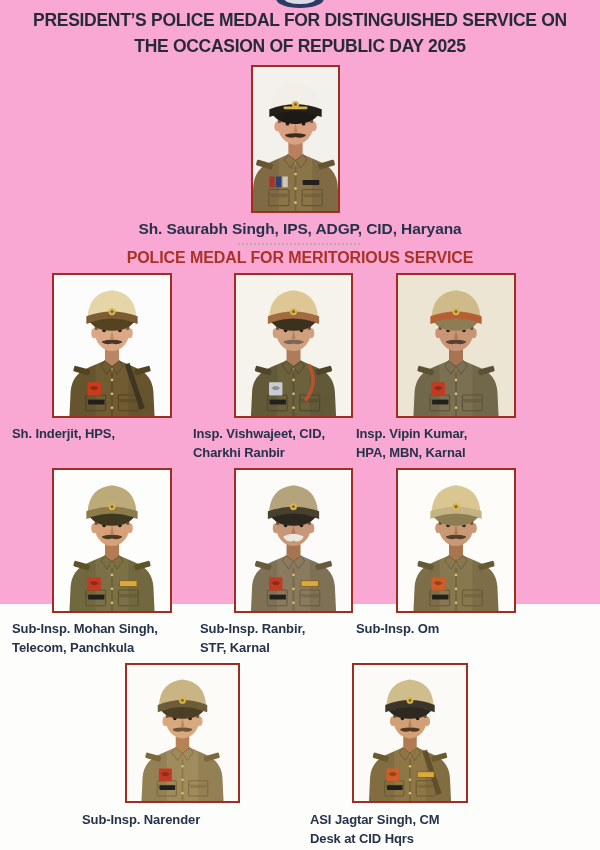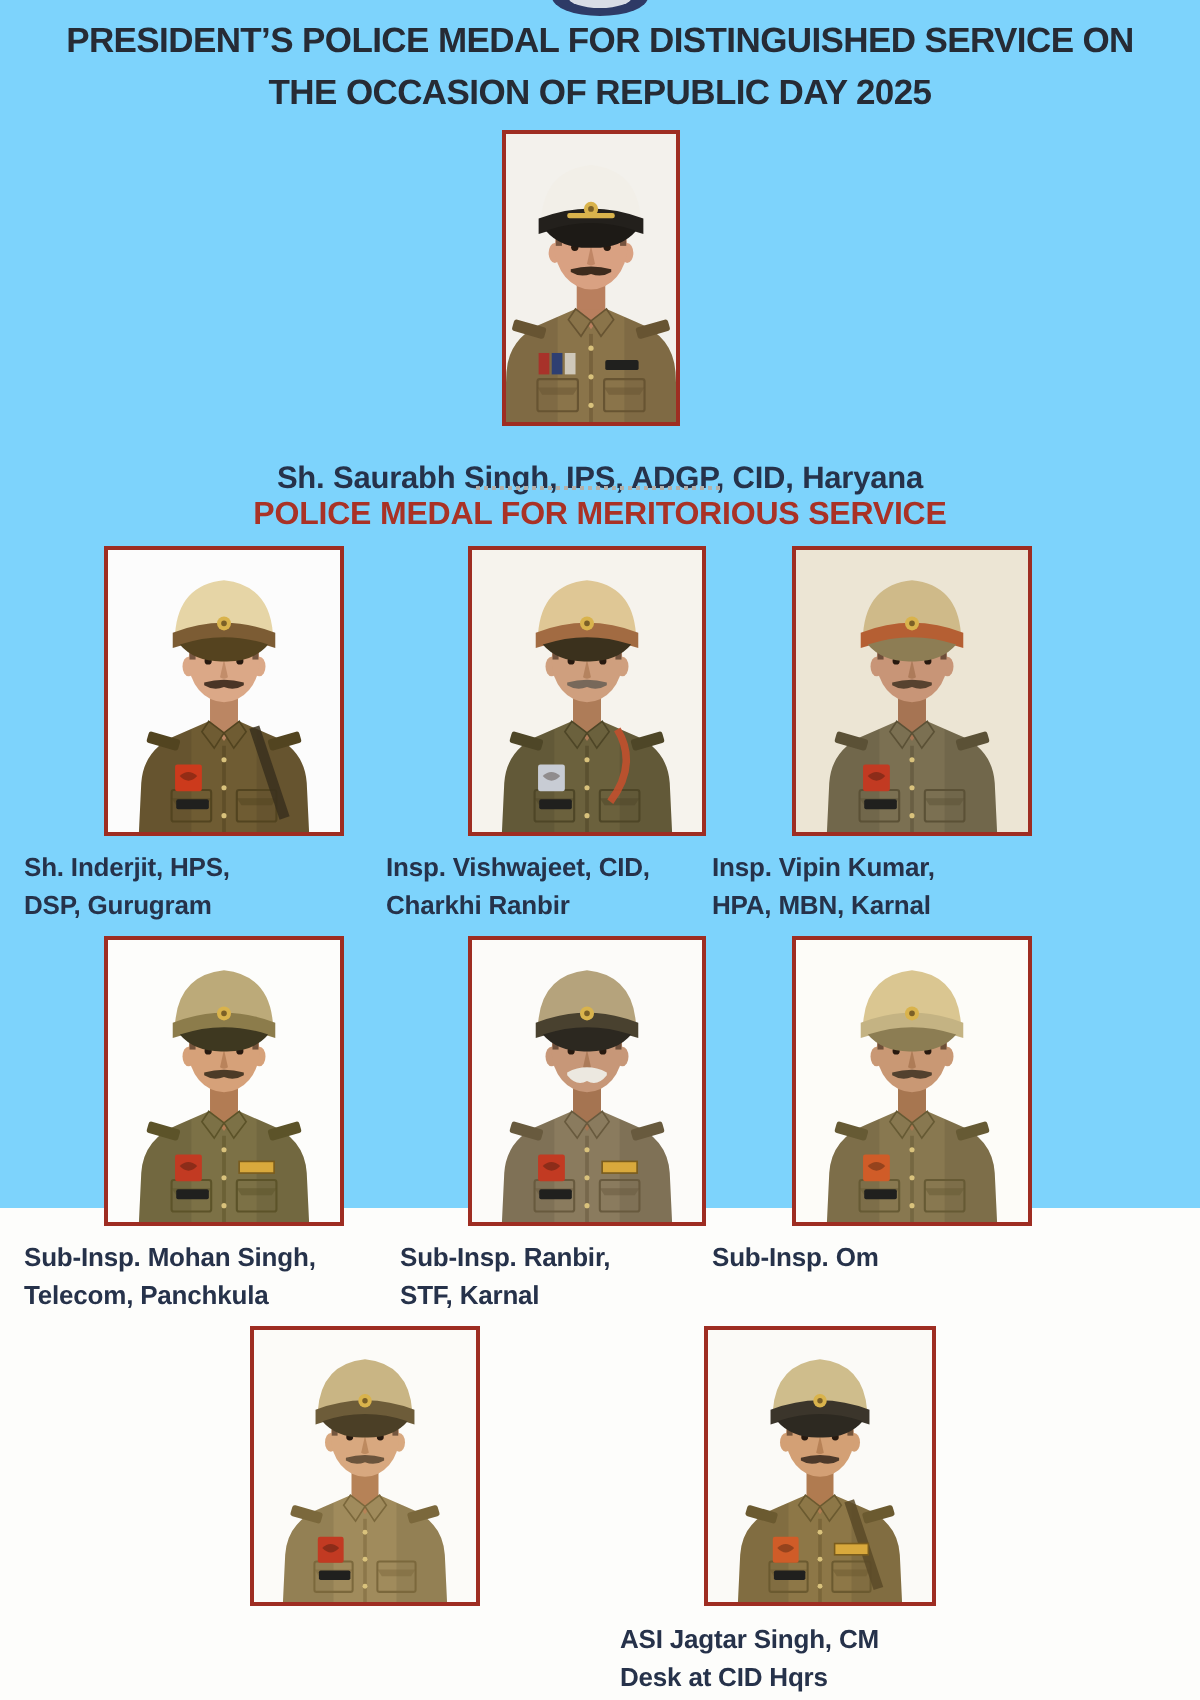--- a/index.html
+++ b/index.html
@@ -1,34 +1,34 @@
 <!DOCTYPE html>
 <html><head>
 <meta charset="utf-8">
 <style>
   html,body{margin:0;padding:0;}
   body{width:600px;height:850px;overflow:hidden;background:#fdfdfb;
        font-family:"Liberation Sans", sans-serif;}
-  .poster{position:absolute;left:0;top:0;width:600px;height:604px;background:#7dd3fc;}
+  .poster{position:absolute;left:0;top:0;width:600px;height:604px;background:#f9a8d4;}
 
   .crest{position:absolute;left:276px;top:-11px;width:48px;height:19px;
          background:#2e3a66;border-radius:50%;overflow:hidden;}
   .crest .inner{position:absolute;left:8px;top:4px;width:32px;height:11px;
          background:#d9dce6;border-radius:50%;}
 
   .title{position:absolute;left:0;top:7px;width:600px;text-align:center;
          font-size:17.5px;font-weight:700;letter-spacing:-0.3px;
          color:#262b35;line-height:26px;}
 
   .photo-frame{position:absolute;border:2px solid #9e2d22;background:#fff;
                box-sizing:border-box;overflow:hidden;}
   .photo-frame svg{display:block;}
 
   .featured-caption{position:absolute;left:0;top:220px;width:600px;text-align:center;
-         font-size:15.5px;font-weight:700;color:#26324a;letter-spacing:-0.1px;margin-top:11px;}
+         font-size:15.5px;font-weight:700;color:#26324a;letter-spacing:-0.1px;}
 
   .dotted-divider{position:absolute;left:238px;top:243px;width:122px;height:0;
          border-top:2px dotted #b3b0aa;}
 
   .section-heading{position:absolute;left:0;top:249px;width:600px;text-align:center;
          font-size:16px;font-weight:700;color:#a93226;letter-spacing:-0.1px;}
 
   .caption{position:absolute;width:200px;text-align:left;
          font-size:13px;font-weight:700;color:#26324a;line-height:19px;
          letter-spacing:-0.1px;}
@@ -237,21 +237,20 @@
   <path d="M28 35.5 Q50 27 72 35.5 L72 42 Q50 34.5 28 42 Z" fill="#b55f33"></path>
 
   <path d="M31 40.6 Q50 34.2 69 40.6 Q62.5 48.2 50 47.8 Q37.5 48.2 31 40.6 Z" fill="#8d7d54"></path>
   <circle cx="50" cy="31.5" r="3" fill="#d9b34c"></circle>
         <circle cx="50" cy="31.5" r="1.2" fill="rgba(60,40,15,.6)"></circle>
   </svg>
     </div>
 
   <div class="caption" style="left:12px;top:424px;">
     <div>Sh. Inderjit, HPS,</div>
-    <div>DSP, Gurugram</div>
   </div>
   <div class="caption" style="left:193px;top:424px;">
     <div>Insp. Vishwajeet, CID,</div>
     <div>Charkhi Ranbir</div>
   </div>
   <div class="caption" style="left:356px;top:424px;">
     <div>Insp. Vipin Kumar,</div>
     <div>HPA, MBN, Karnal</div>
   </div>
 
@@ -497,19 +496,20 @@
   <path d="M29 36 Q30.5 15 50 13 Q69.5 15 71 36 Q50 28.5 29 36 Z" fill="#cfbd8c"></path>
   <path d="M28 35.5 Q50 27 72 35.5 L72 42 Q50 34.5 28 42 Z" fill="#3b352b"></path>
 
   <path d="M31 40.6 Q50 34.2 69 40.6 Q62.5 48.2 50 47.8 Q37.5 48.2 31 40.6 Z" fill="#2d2921"></path>
   <circle cx="50" cy="31.5" r="3" fill="#d9b34c"></circle>
         <circle cx="50" cy="31.5" r="1.2" fill="rgba(60,40,15,.6)"></circle>
   </svg>
     </div>
 
   <div class="caption" style="left:82px;top:810px;">
+    <div>Sub-Insp. Narender</div>
   </div>
   <div class="caption" style="left:310px;top:810px;">
     <div>ASI Jagtar Singh, CM</div>
     <div>Desk at CID Hqrs</div>
   </div>
 
 </div>
 
 </body></html>

